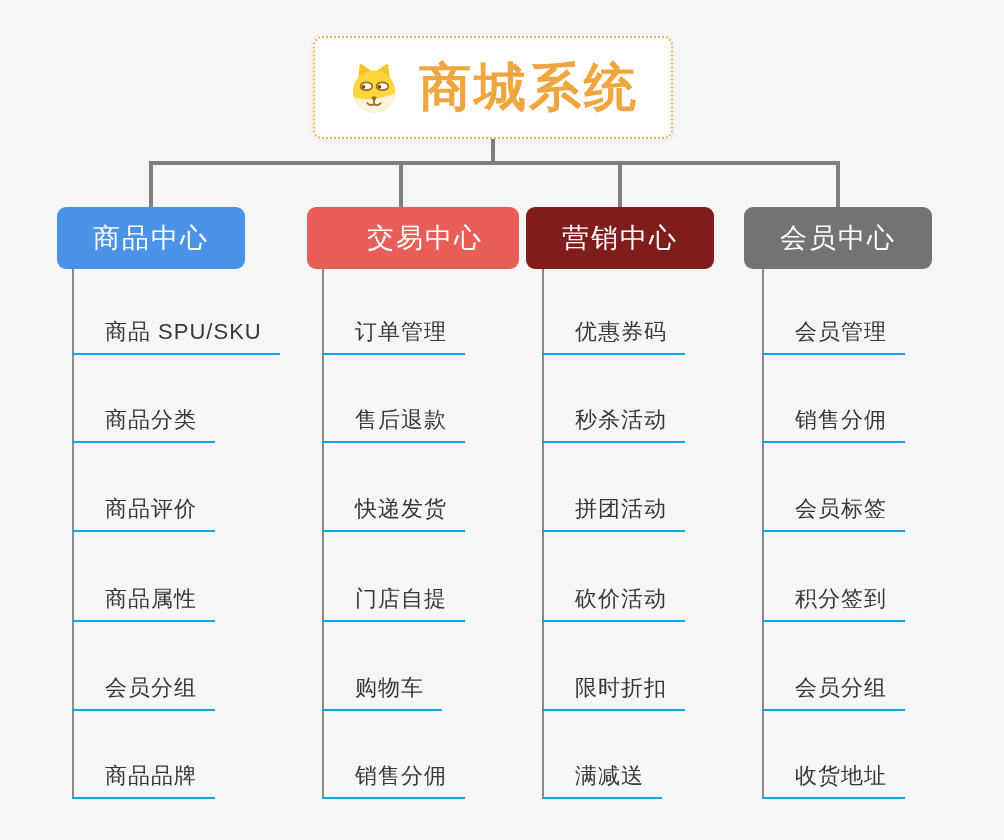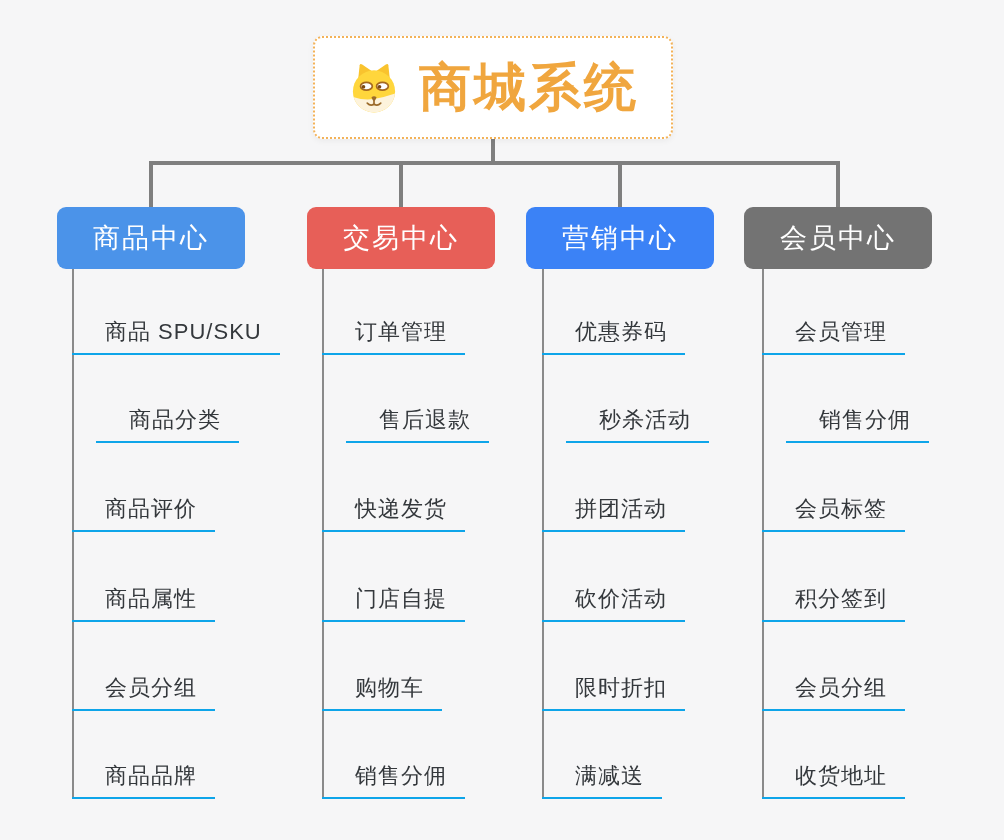--- a/index.html
+++ b/index.html
@@ -50,21 +50,21 @@
 
   .leaf{
     position:absolute;left:-2px;
     height:34px;line-height:34px;
     padding:0 18px 4px 33px;
     border-bottom:2px solid #0ea5e9;
     font-size:22px;color:#34383c;letter-spacing:1px;
     white-space:nowrap;width:fit-content;
   }
   .leaf:nth-child(1){top:46px;}
-  .leaf:nth-child(2){top:134px;margin-left:24px;}
+  .leaf:nth-child(2){top:134px;}
   .leaf:nth-child(3){top:223px;}
   .leaf:nth-child(4){top:313px;}
   .leaf:nth-child(5){top:402px;}
   .leaf:nth-child(6){top:490px;}
 </style>
 </head>
 <body>
 
 <div class="canvas">
 
@@ -96,24 +96,24 @@
       <path d="M29 43 q3 -2.2 6 0 q-1.4 4.4 -3 4.4 q-1.6 0 -3 -4.4 Z" fill="#9c6b2a"></path>
 
       <path d="M32 47 L32 50 M24 50 q4 4 8 1 q4 3 8 -1" fill="none" stroke="#9c6b2a" stroke-width="2" stroke-linecap="round"></path>
     </svg>
     <span class="root-title">商城系统</span>
   </div>
 
   <div class="branch b1" style="background: rgb(75, 147, 233);">
     <span>商品中心</span>
   </div>
-  <div class="branch b2" style="background: rgb(231, 95, 88);">
+  <div class="branch b2" style="background: rgb(231, 95, 88); padding-left: 24px;">
     <span>交易中心</span>
   </div>
-  <div class="branch b3" style="background: #3b82f6;">
+  <div class="branch b3" style="background: #7f1d1d;">
     <span>营销中心</span>
   </div>
   <div class="branch b4" style="background: #737373;">
     <span>会员中心</span>
   </div>
 
   <div class="col col1">
     <div class="leaf">商品 SPU/SKU</div>
     <div class="leaf">商品分类</div>
     <div class="leaf">商品评价</div>

